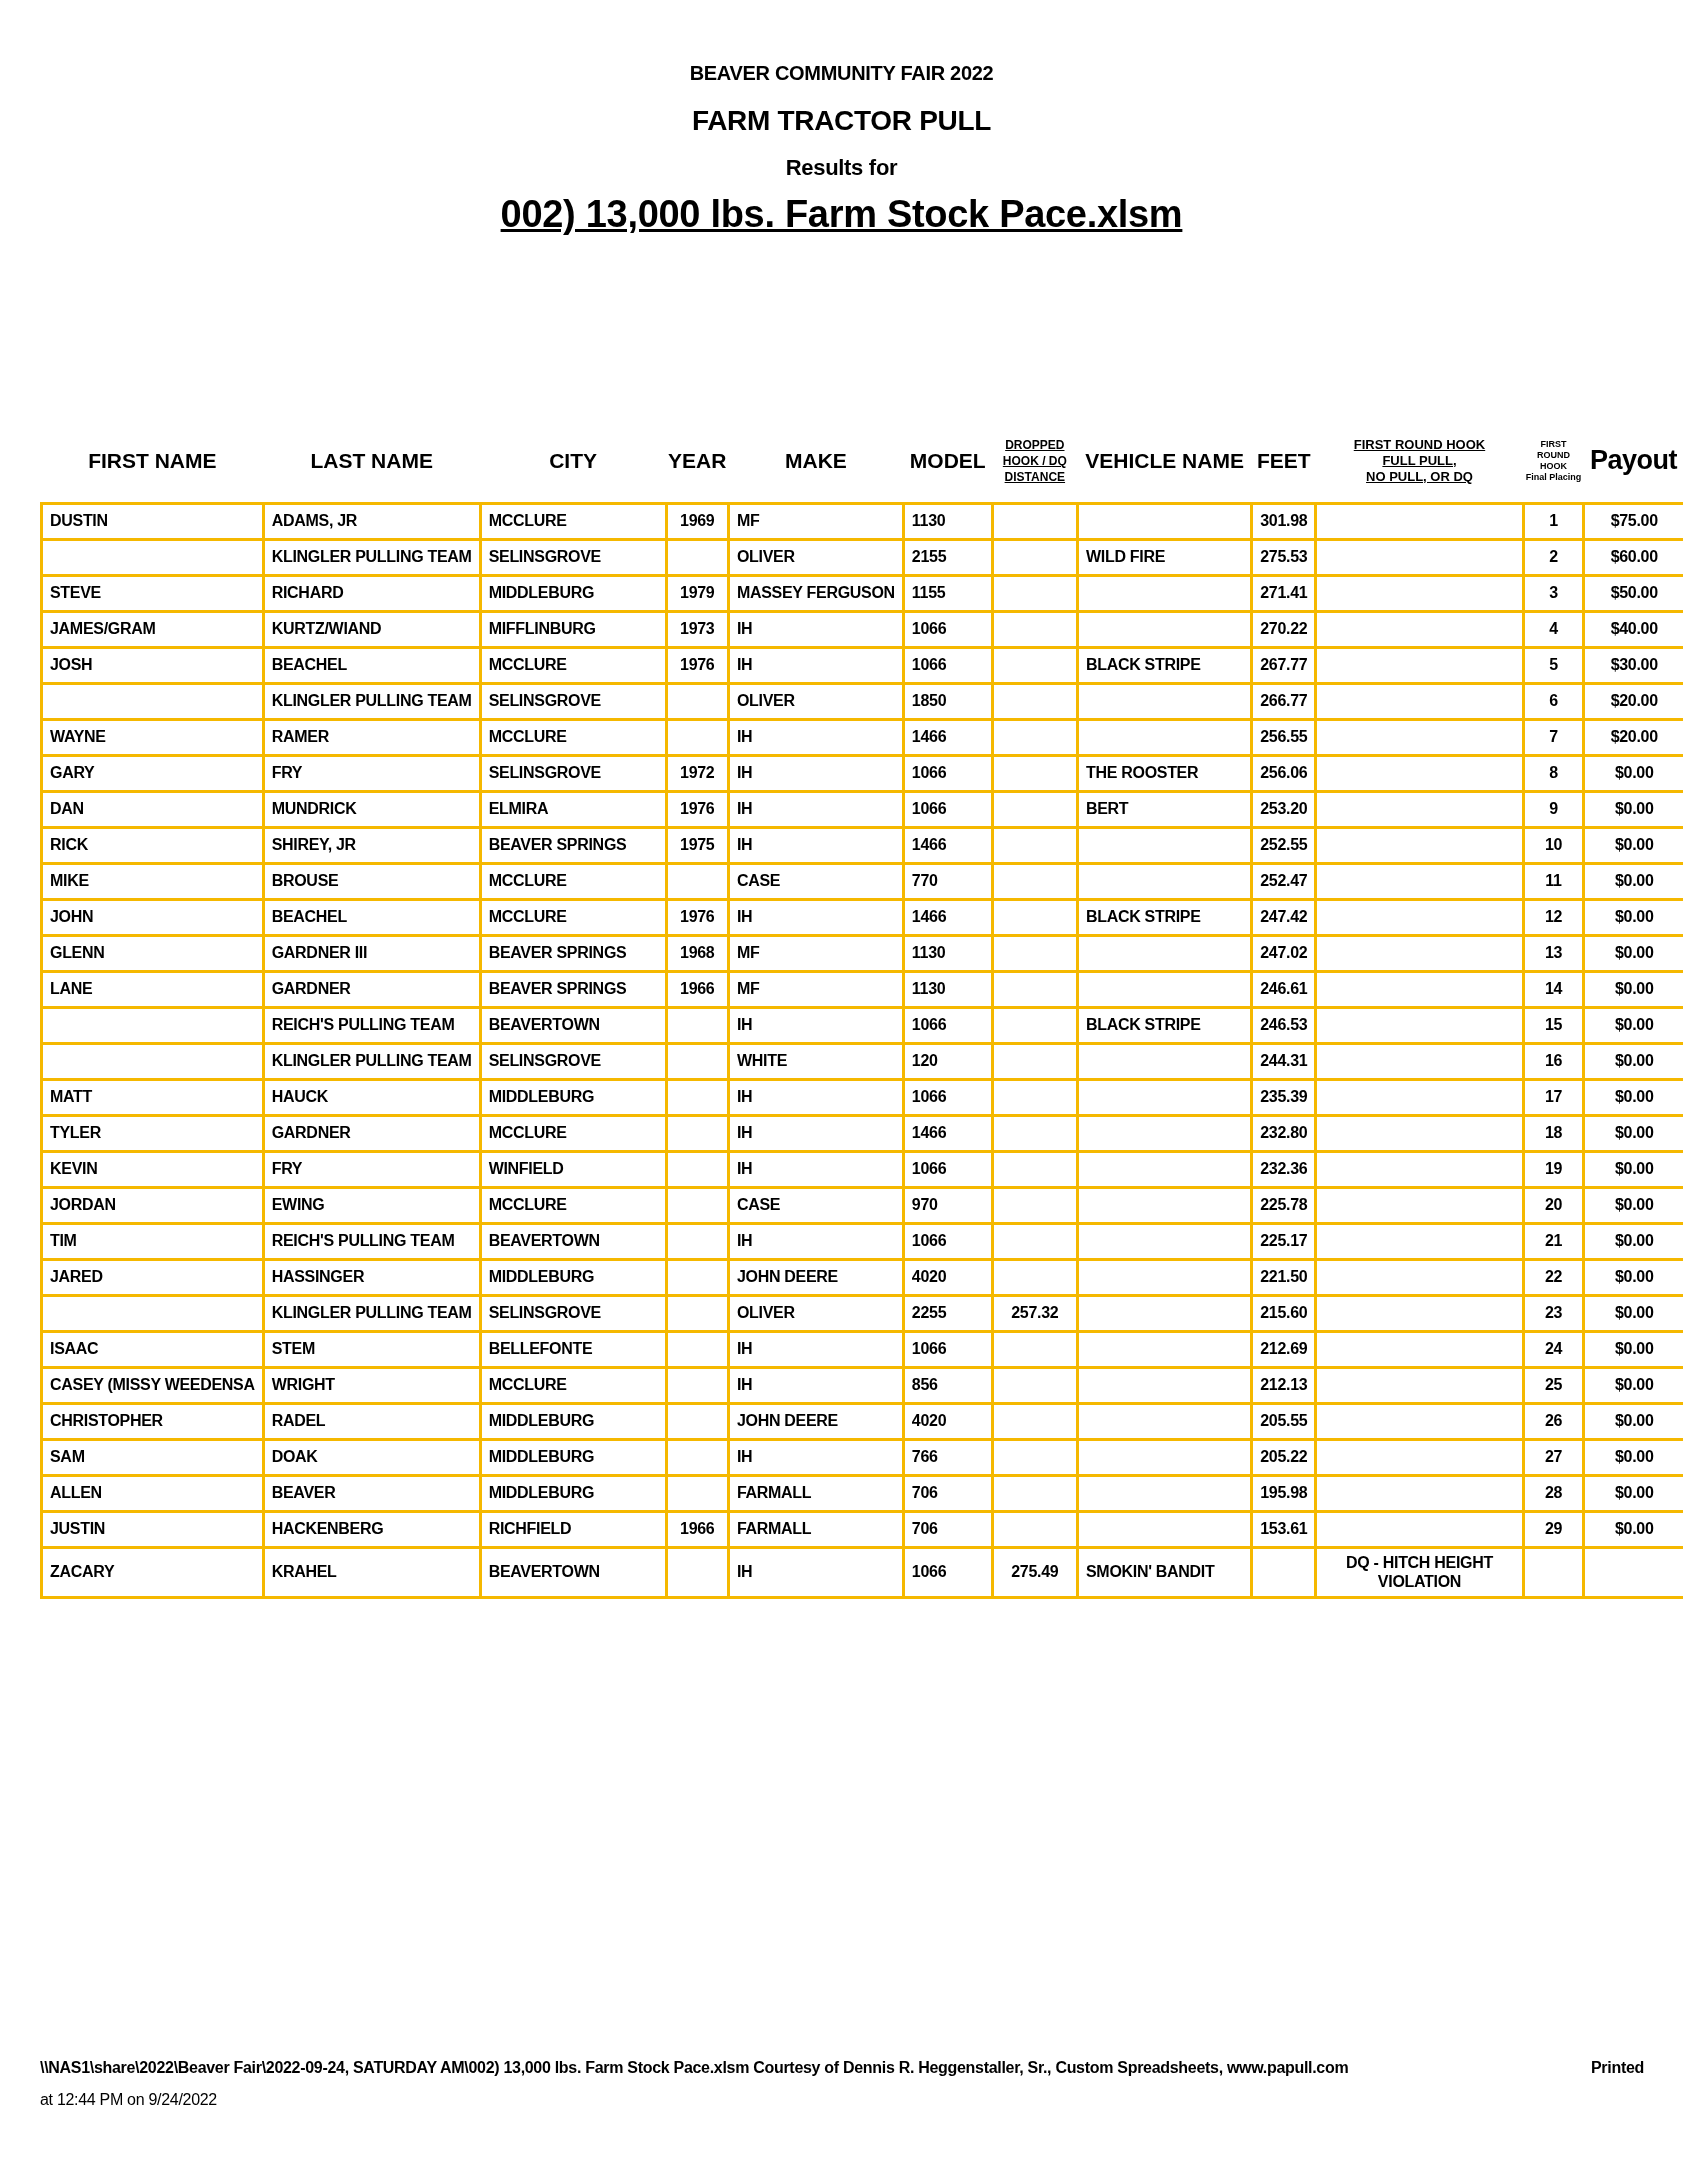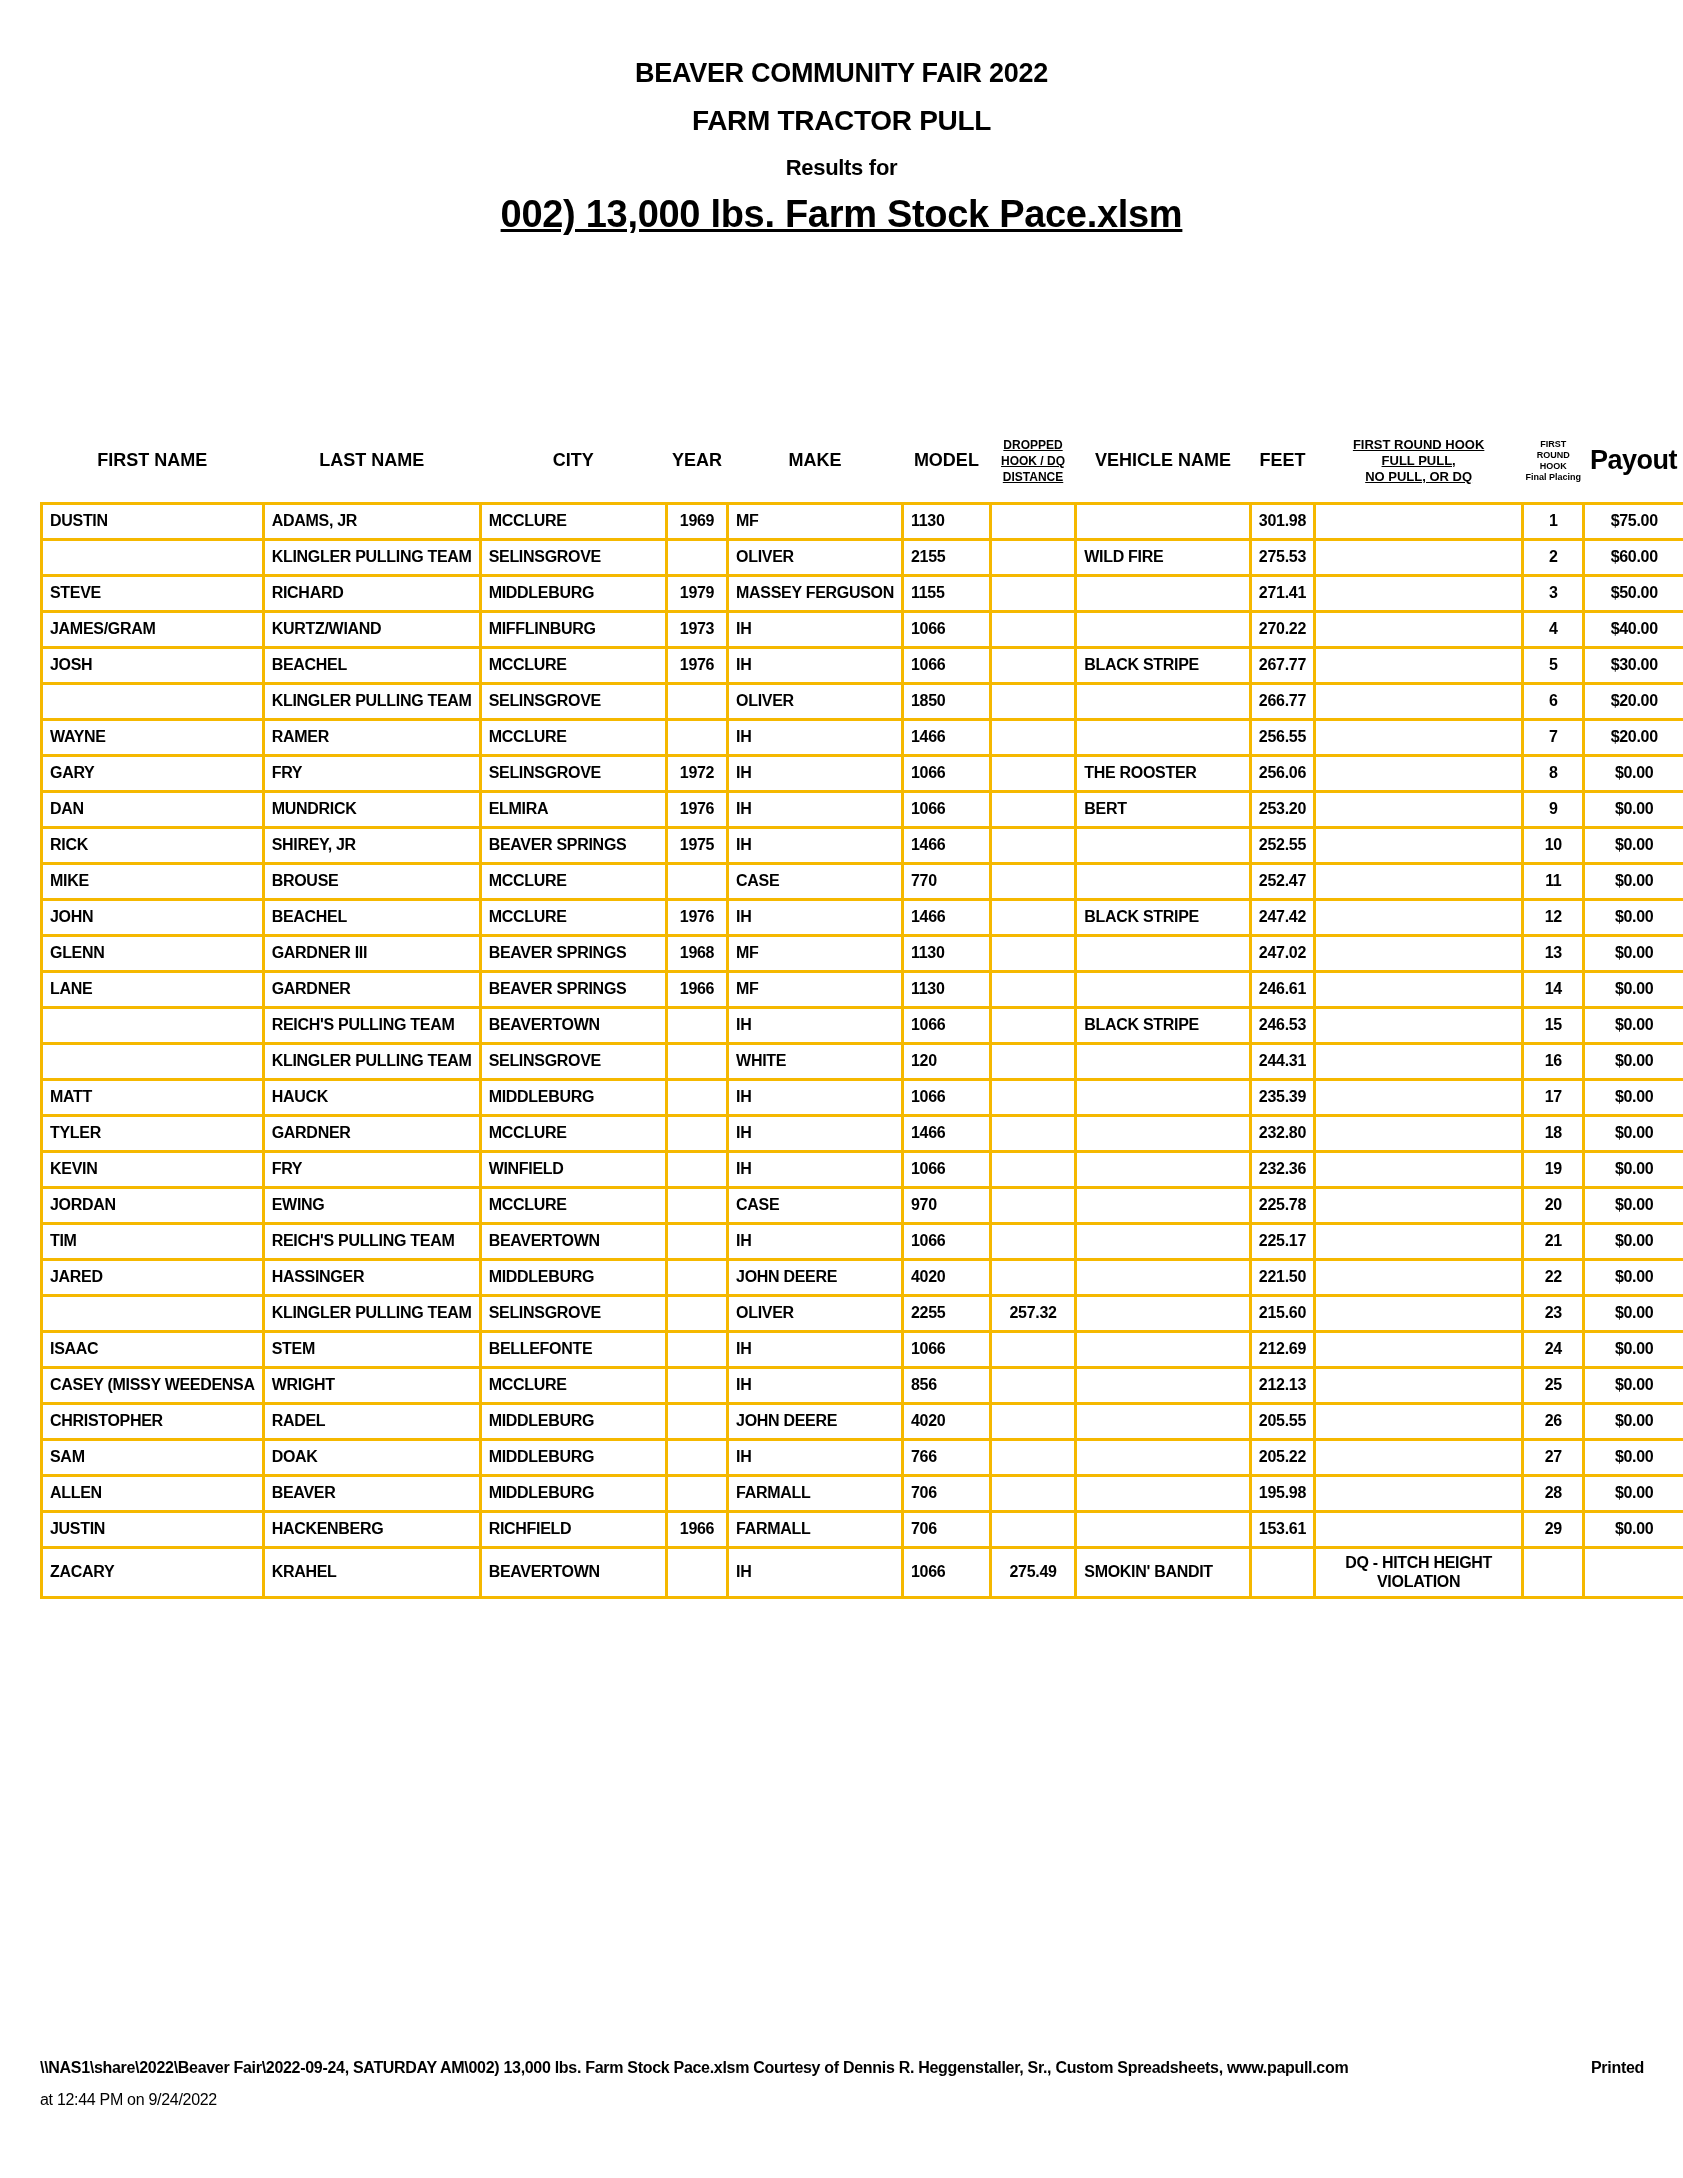--- a/index.html
+++ b/index.html
@@ -12,34 +12,34 @@
   .page {
     position:relative; width:1683px; height:2178px; background:#fff; overflow:hidden;
   }
 
   
   .title-block {
     position:absolute; top:50px; left:0; width:1683px;
     text-align:center; font-weight:bold; letter-spacing:-0.3px;
   }
   .title-line { line-height:47px; }
-  .t1 { font-size:27px; }
+  .t1 { font-size:20px; }
   .t2 { font-size:28px; }
   .t3 { font-size:28px; }
   .t4 { font-size:22px; }
   .t5 { font-size:38px;text-decoration:underline; }
 
   
   table#results-table {
     position:absolute; left:40px; top:420px;
     border-collapse:collapse; table-layout:fixed;
   }
   th {
     border:none; font-weight:bold; text-align:center; vertical-align:middle;
-    font-size:18px; padding:0 2px; overflow:hidden;
+    font-size:21px; padding:0 2px; overflow:hidden;
   }
   thead tr { height:83px; }
   th .hl { line-height:17px; }
   th.hdr-3line { font-size:12px;text-decoration:underline; }
   th.hdr-3line .hl { line-height:16px; }
   th.hdr-hook { font-size:13px; }
   th.hdr-tiny { font-size:9px; }
   th.hdr-tiny .hl { line-height:11px; }
   th.hdr-payout { font-size:27px; letter-spacing:-0.5px; }
 

